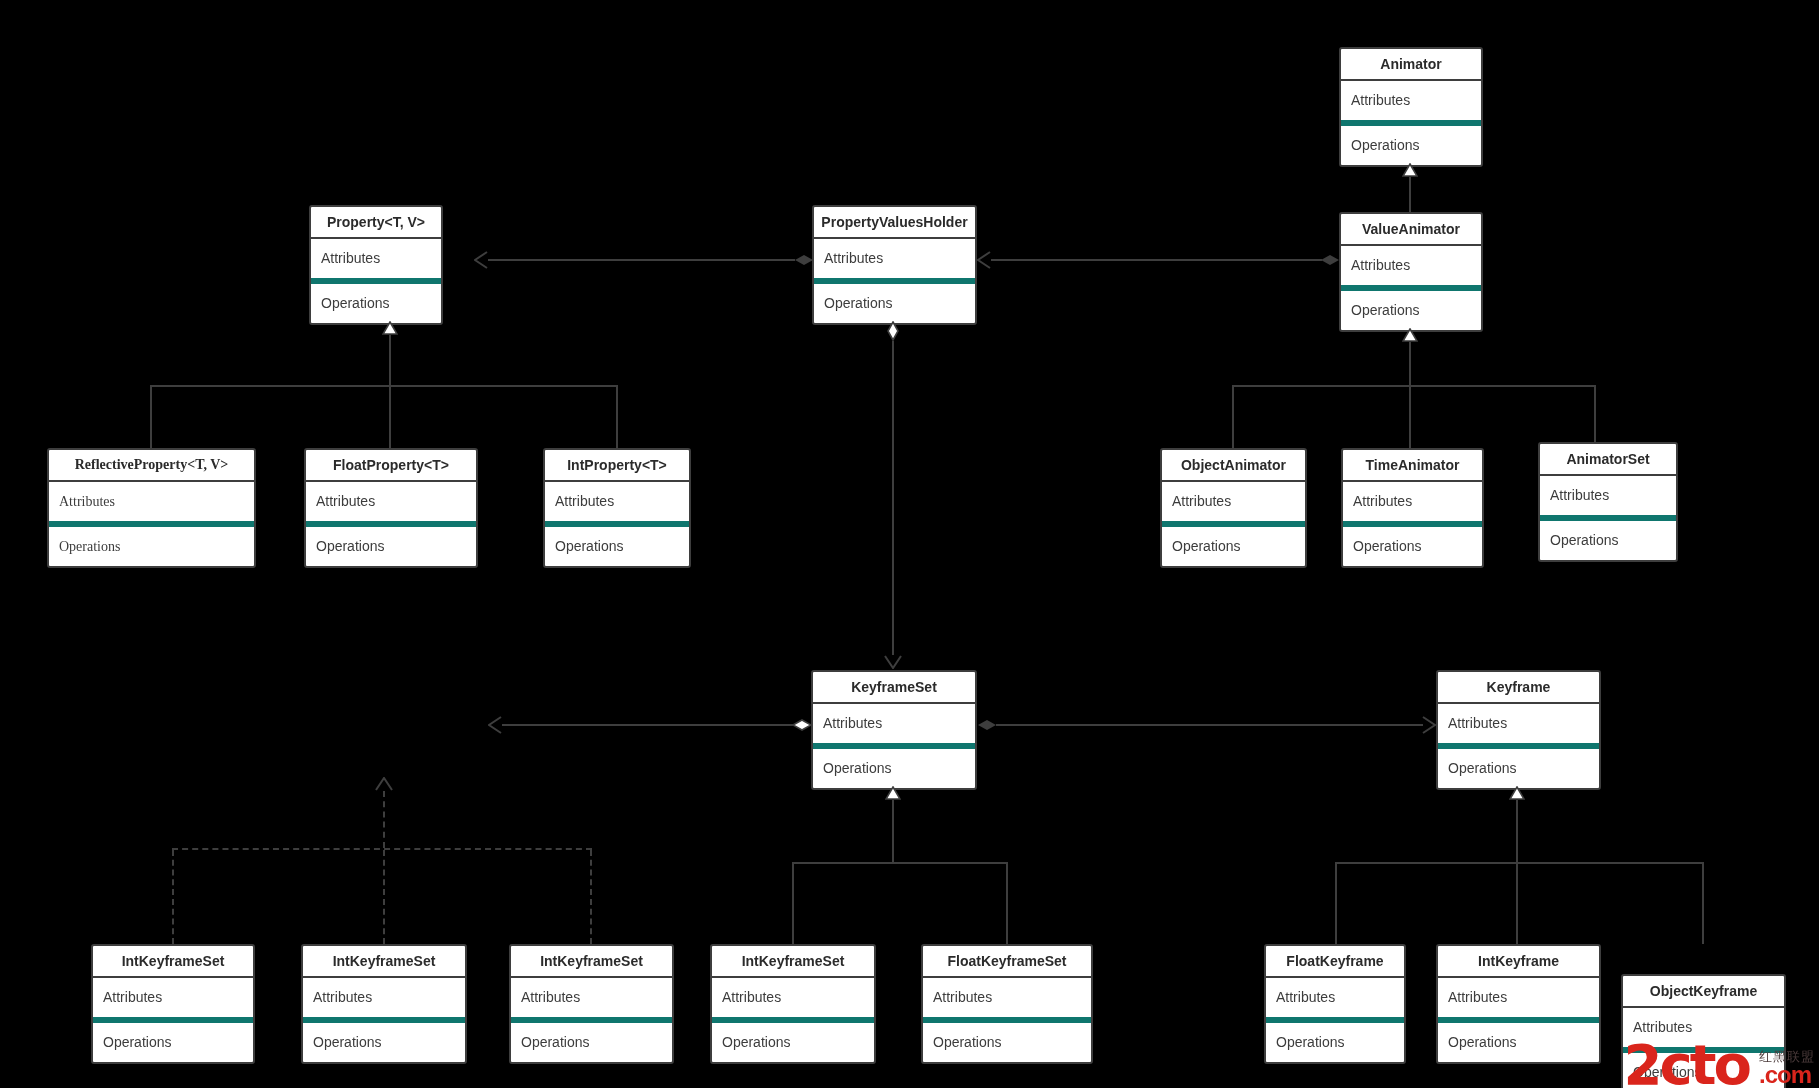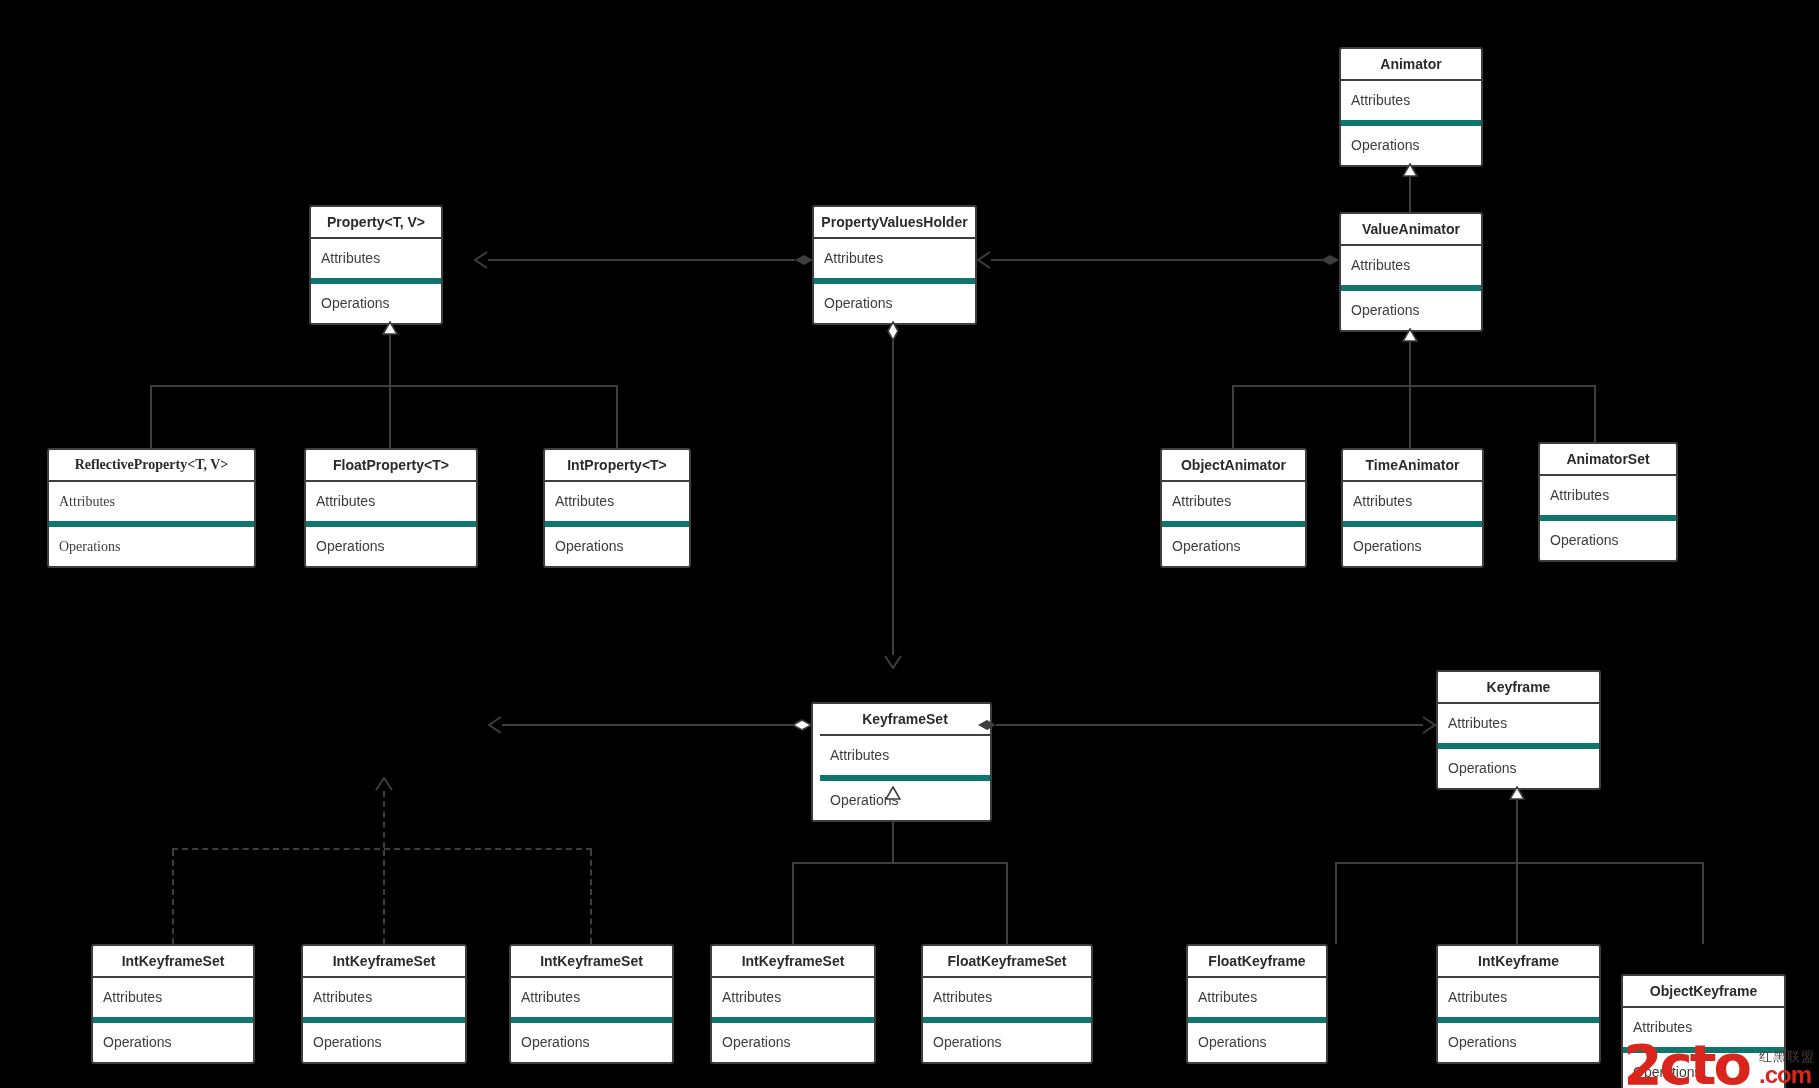--- a/index.html
+++ b/index.html
@@ -24,29 +24,29 @@
   #b-animator{left:1339px;top:47px;width:144px;}
   #b-valueanimator{left:1339px;top:212px;width:144px;}
   #b-property{left:309px;top:205px;width:134px;}
   #b-pvh{left:812px;top:205px;width:165px;}
   #b-reflectiveproperty{left:47px;top:448px;width:209px;font-family:Liberation Serif, serif;}
   #b-floatproperty{left:304px;top:448px;width:174px;}
   #b-intproperty{left:543px;top:448px;width:148px;}
   #b-objectanimator{left:1160px;top:448px;width:147px;}
   #b-timeanimator{left:1341px;top:448px;width:143px;}
   #b-animatorset{left:1518px;top:442px;width:140px;margin-left:20px;}
-  #b-keyframeset{left:811px;top:702px;width:181px;padding-left:7px;}
+  #b-keyframeset{left:811px;top:670px;width:166px;}
   #b-typeevaluator{left:282px;top:690px;width:206px;}
   #b-keyframe{left:1436px;top:670px;width:165px;}
   #b-ikfs1{left:91px;top:944px;width:164px;}
   #b-ikfs2{left:301px;top:944px;width:166px;}
   #b-ikfs3{left:509px;top:944px;width:165px;}
   #b-ikfs4{left:710px;top:944px;width:166px;}
   #b-fkfs{left:921px;top:944px;width:172px;}
-  #b-floatkeyframe{left:1186px;top:944px;width:142px;}
+  #b-floatkeyframe{left:1264px;top:944px;width:142px;}
   #b-intkeyframe{left:1436px;top:944px;width:165px;}
   #b-objectkeyframe{left:1621px;top:944px;width:165px;margin-top:30px;}
   
   .wm{position:absolute;right:4px;bottom:2px;z-index:5;display:flex;align-items:flex-end;}
   .wm-big{font-size:56px;line-height:42px;font-weight:bold;color:#da251c;
           letter-spacing:-3px;font-family:"DejaVu Sans",sans-serif;}
   .wm-col{display:flex;flex-direction:column;align-items:flex-start;margin-left:10px;}
   .wm-cjk{font-size:13px;color:#4a3a3a;letter-spacing:1px;line-height:14px;}
   .wm-com{font-size:24px;line-height:22px;font-weight:bold;color:#da251c;letter-spacing:-1px;}
 </style>

